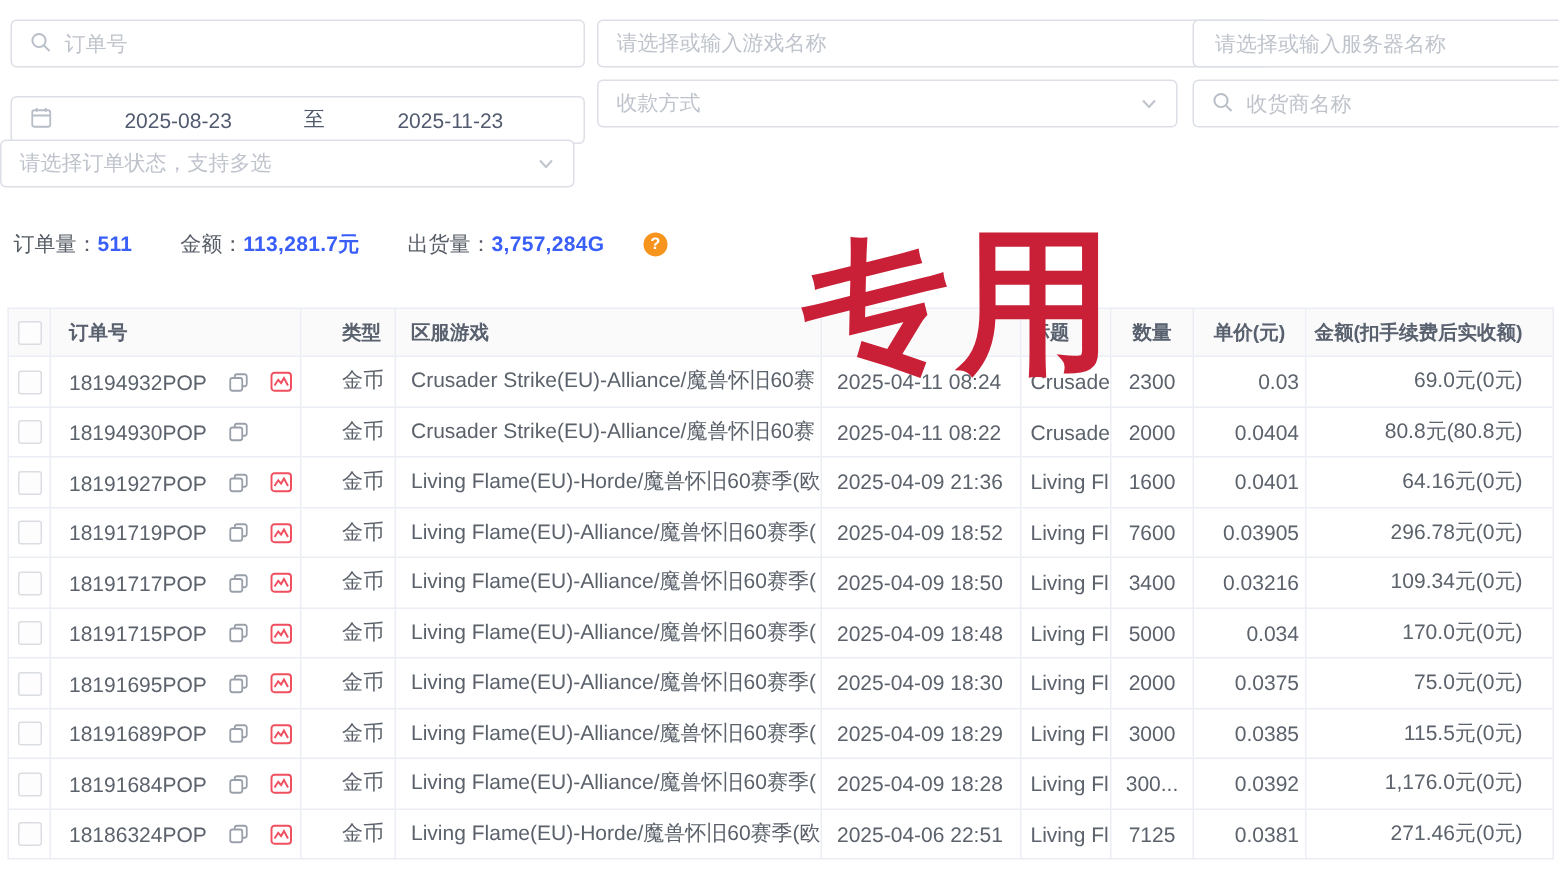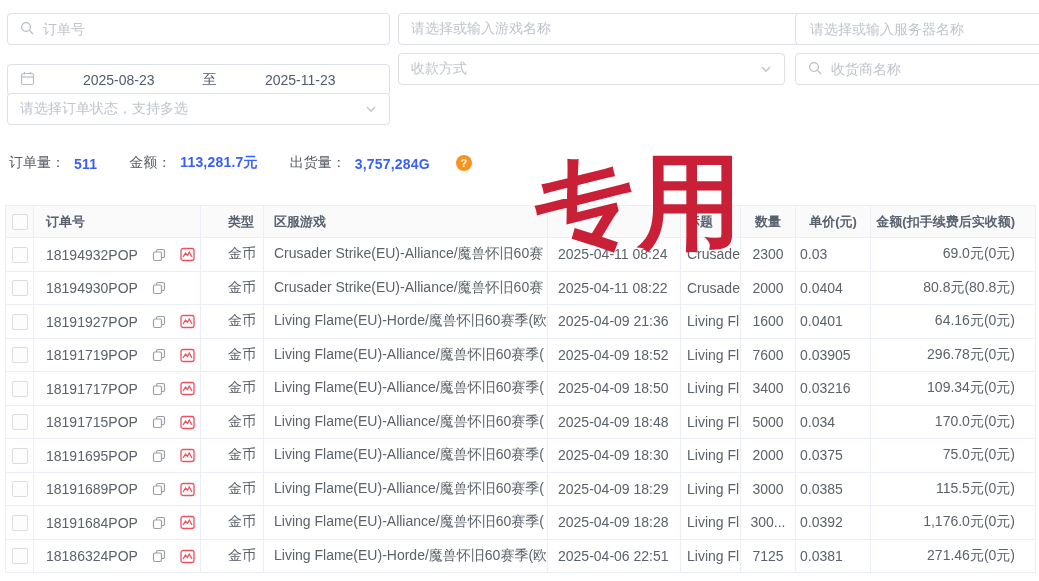--- a/index.html
+++ b/index.html
@@ -18,44 +18,44 @@
   }
   .fbox input::placeholder{color:#bfc4cc;}
   .ph{color:#bfc4cc;flex:1;white-space:nowrap;overflow:hidden;}
   .chev{margin-left:auto;display:flex;align-items:center;}
   #f-order{left:7px;top:13px;width:383px;}
   #f-game{left:398px;top:13px;width:449px;}
   #f-server{left:795px;top:13px;width:260px;}
   #f-date{left:7px;top:64px;width:383px;}
   #f-pay{left:398px;top:53px;width:387px;}
   #f-merchant{left:795px;top:53px;width:260px;}
-  #f-status{left:7px;top:93px;width:383px;}
+  #f-status{left:0;top:93px;width:383px;}
   .datetext{color:#515a6e;text-align:center;}
   .d-start,.d-end{flex:1;}
   
   .stats{position:absolute;left:9px;top:154px;display:flex;align-items:center;font-size:14px;color:#565d66;}
-  .stat{display:flex;align-items:flex-end;gap:9px;margin-right:32px;}
+  .stat{display:flex;align-items:flex-start;margin-right:32px;}
   .stat-val{color:#3a5ff8;font-weight:700;letter-spacing:.2px;}
   .help{
     width:16px;height:16px;border-radius:50%;background:#f7941e;color:#fff;font-size:11px;
     font-weight:700;display:flex;align-items:center;justify-content:center;margin-left:-6px;
   }
   
   table{position:absolute;left:5px;top:205px;width:1030px;border-collapse:collapse;table-layout:fixed;font-size:14px;color:#5b626b;}
   th,td{border:1px solid #ebeef5;overflow:hidden;white-space:nowrap;box-sizing:border-box;}
   th{background:#fafafa;height:32px;font-size:13px;font-weight:700;color:#59616f;text-align:left;}
   td{height:33.5px;background:#fff;}
   .c-check{text-align:center;}
   .c-order{padding-left:12px;}
   .c-type{padding-left:27px;}
   .c-game{padding-left:10px;}
   .c-time{padding-left:10px;}
   .c-title{padding-left:6px;}
   .c-qty{text-align:center;padding:0 4px;}
-  .c-price{text-align:left;padding:0 4px;}
+  .c-price{text-align:right;padding:0 4px;}
   .c-amount{text-align:right;padding-right:20px;}
   .cb{display:inline-block;width:14px;height:14px;border:1px solid #dadde2;border-radius:2px;background:#fdfdfd;vertical-align:middle;}
   .order-no{vertical-align:middle;text-align:center;}
   .row-icon{display:inline-flex;vertical-align:middle;margin-left:10px;}
   
   .watermark{position:absolute;left:430px;top:132px;width:345px;height:145px;z-index:10;pointer-events:none;color:#c92037;font-weight:900;}
   .wm-hy{position:absolute;left:0;top:4px;font-size:122px;line-height:108px;letter-spacing:-6px;}
   .wm-zhuan{position:absolute;left:106px;top:24px;font-size:100px;line-height:100px;transform:rotate(-14deg);}
   .wm-yong{position:absolute;left:208px;top:18px;font-size:104px;line-height:104px;}
 </style>

